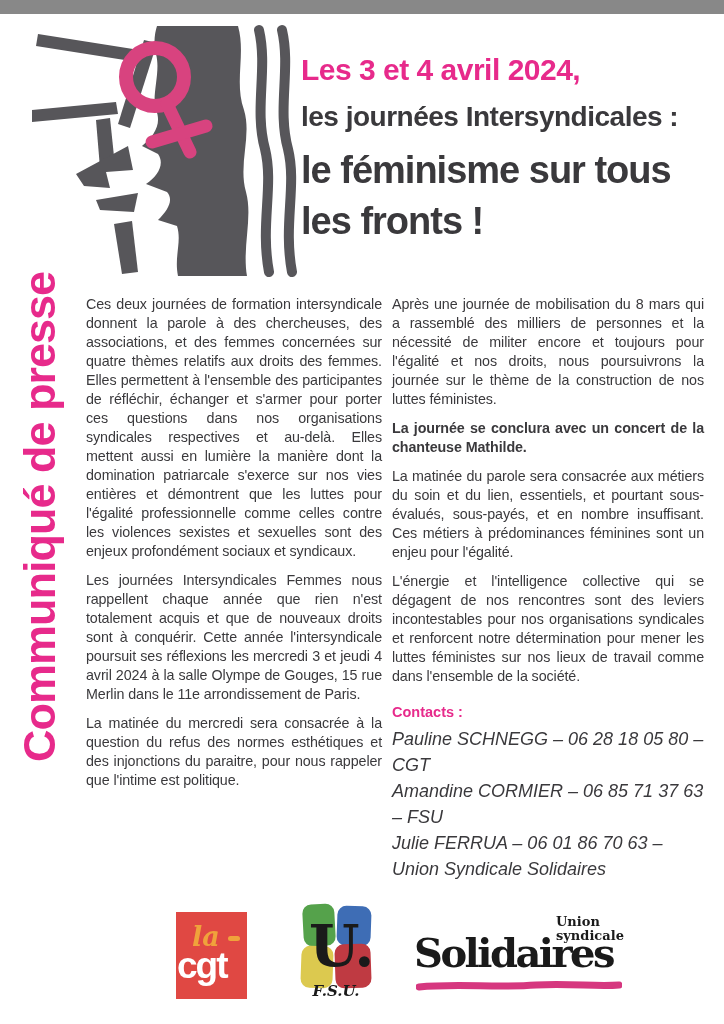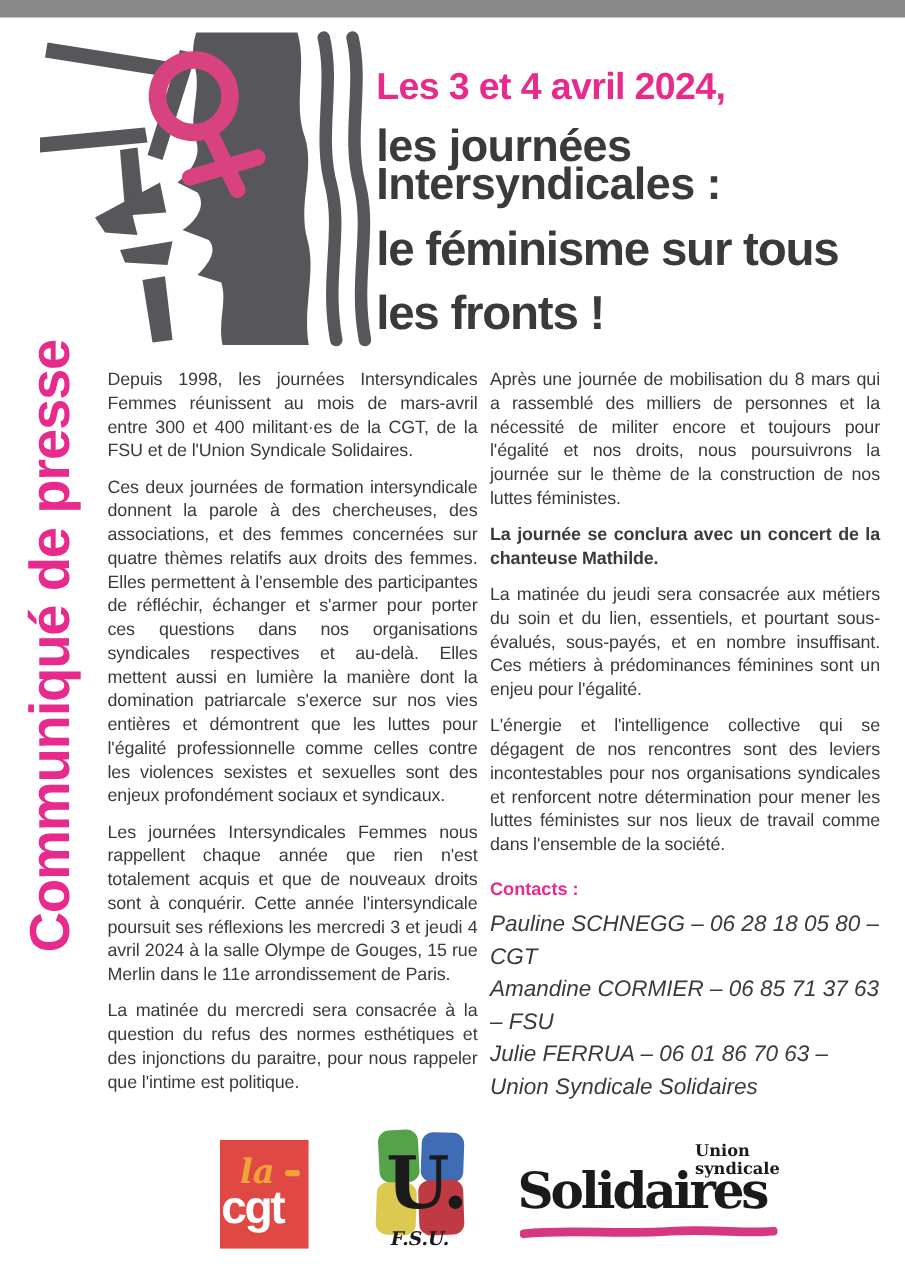--- a/index.html
+++ b/index.html
@@ -11,21 +11,21 @@
   html,body{margin:0;padding:0;background:#888;}
   .page{
     position:relative; width:724px; height:1024px; background:#ffffff;
     margin:14px auto; overflow:hidden;
     font-family:"Liberation Sans", sans-serif; color:var(--text_dark);
   }
   
   .logo-svg{position:absolute; left:32px; top:0;}
   .title-block{position:absolute; left:301px; top:40px; width:412px;}
   .title-date{color:var(--pink); font-weight:bold; font-size:30px; letter-spacing:-0.5px; line-height:32px;}
-  .title-sub{color:var(--text_dark); font-weight:bold; font-size:36px; letter-spacing:-0.5px; line-height:30px; margin-top:16px;}
+  .title-sub{color:var(--text_dark); font-weight:bold; font-size:28px; letter-spacing:-0.5px; line-height:30px; margin-top:16px;}
   .title-main{color:var(--text_dark); font-weight:bold; font-size:38px; letter-spacing:-1px; line-height:51px; margin-top:13px;}
   
   .vertical-label{
     position:absolute; left:14px; top:748px;
     transform:rotate(-90deg); transform-origin:0 0;
     white-space:nowrap; color:var(--pink);
     font-weight:bold; font-size:45px; letter-spacing:-1px;
   }
   
   .col{position:absolute; top:281px;}
@@ -82,30 +82,29 @@
 
   <div class="title-block">
     <div class="title-date">Les 3 et 4 avril 2024,</div>
     <div class="title-sub">les journées Intersyndicales :</div>
     <div class="title-main">le féminisme sur tous les fronts !</div>
   </div>
 
   <div class="vertical-label">Communiqué de presse</div>
 
   <div class="col col-left">
-    <p>Depuis 1998, les journées Intersyndicales Femmes réunissent au mois de mars-avril entre 300 et 400 militant·es de la CGT, de la FSU et de l'Union Syndicale Solidaires.</p>
     <p>Ces deux journées de formation intersyndicale donnent la parole à des chercheuses, des associations, et des femmes concernées sur quatre thèmes relatifs aux droits des femmes. Elles permettent à l'ensemble des participantes de réfléchir, échanger et s'armer pour porter ces questions dans nos organisations syndicales respectives et au-delà. Elles mettent aussi en lumière la manière dont la domination patriarcale s'exerce sur nos vies entières et démontrent que les luttes pour l'égalité professionnelle comme celles contre les violences sexistes et sexuelles sont des enjeux profondément sociaux et syndicaux.</p>
     <p>Les journées Intersyndicales Femmes nous rappellent chaque année que rien n'est totalement acquis et que de nouveaux droits sont à conquérir. Cette année l'intersyndicale poursuit ses réflexions les mercredi 3 et jeudi 4 avril 2024 à la salle Olympe de Gouges, 15 rue Merlin dans le 11e arrondissement de Paris.</p>
     <p>La matinée du mercredi sera consacrée à la question du refus des normes esthétiques et des injonctions du paraitre, pour nous rappeler que l'intime est politique.</p>
   </div>
 
   <div class="col col-right">
     <p>Après une journée de mobilisation du 8 mars qui a rassemblé des milliers de personnes et la nécessité de militer encore et toujours pour l'égalité et nos droits, nous poursuivrons la journée sur le thème de la construction de nos luttes féministes.</p>
     <p class="bold">La journée se conclura avec un concert de la chanteuse Mathilde.</p>
-    <p>La matinée du jeudi sera consacrée aux métiers du soin et du lien, essentiels, et pourtant sous-évalués, sous-payés, et en nombre insuffisant. Ces métiers à prédominances féminines sont un enjeu pour l'égalité.</p>
+    <p>La matinée du parole sera consacrée aux métiers du soin et du lien, essentiels, et pourtant sous-évalués, sous-payés, et en nombre insuffisant. Ces métiers à prédominances féminines sont un enjeu pour l'égalité.</p>
     <p>L'énergie et l'intelligence collective qui se dégagent de nos rencontres sont des leviers incontestables pour nos organisations syndicales et renforcent notre détermination pour mener les luttes féministes sur nos lieux de travail comme dans l'ensemble de la société.</p>
 
     <div class="contacts-heading">Contacts :</div>
     <div class="contact-line">Pauline SCHNEGG – 06 28 18 05 80 – CGT</div>
     <div class="contact-line">Amandine CORMIER – 06 85 71 37 63 – FSU</div>
     <div class="contact-line">Julie FERRUA – 06 01 86 70 63 – Union Syndicale Solidaires</div>
   </div>
 
   <svg class="cgt-logo" width="71" height="87" viewBox="0 0 71 87" aria-hidden="true">
     <rect x="0" y="0" width="71" height="87" fill="var(--cgt_red)"></rect>

